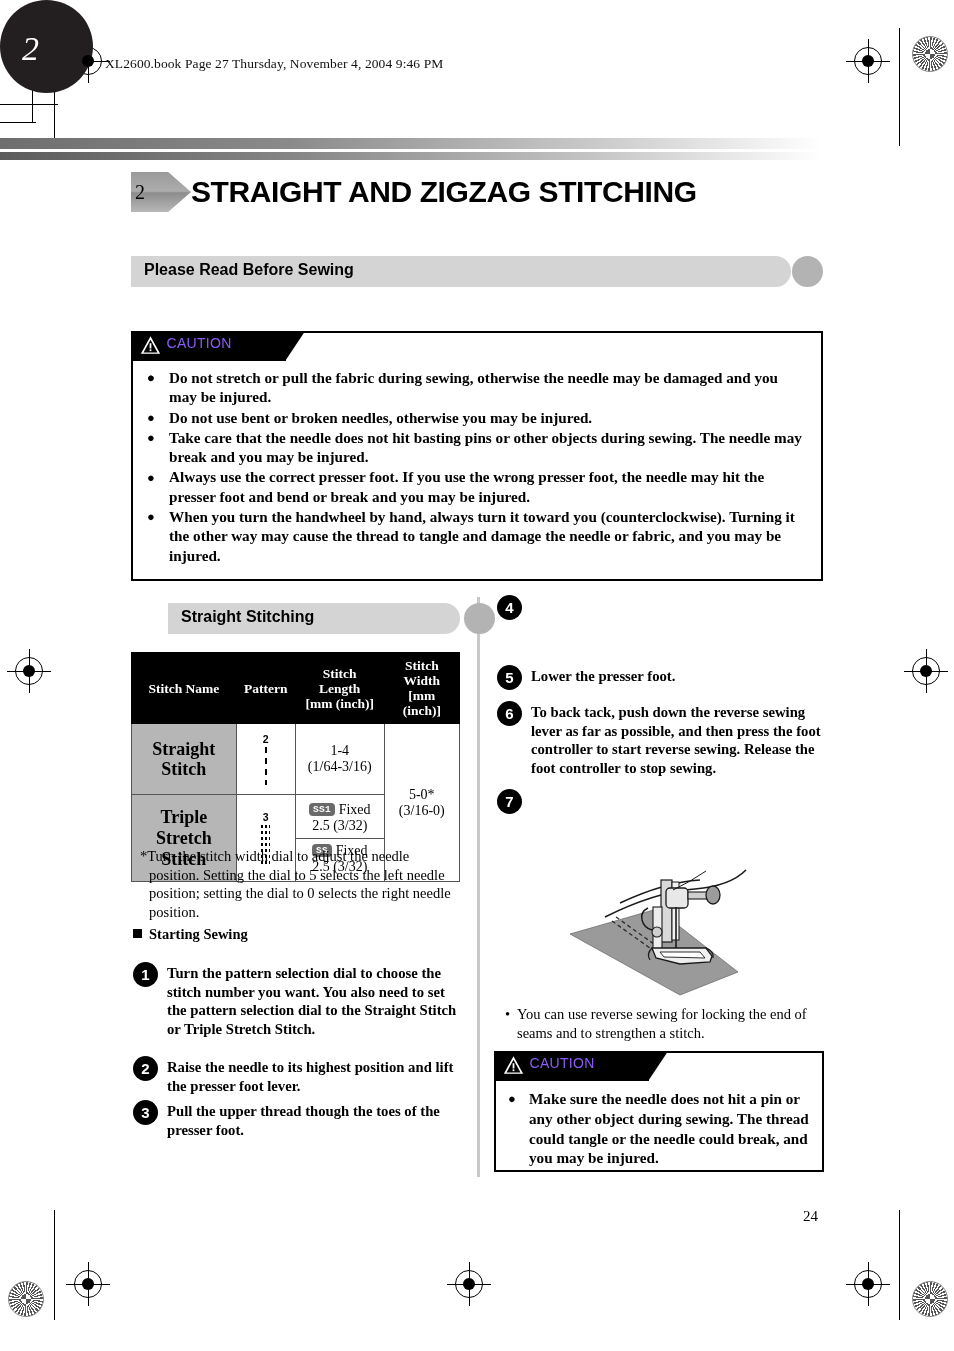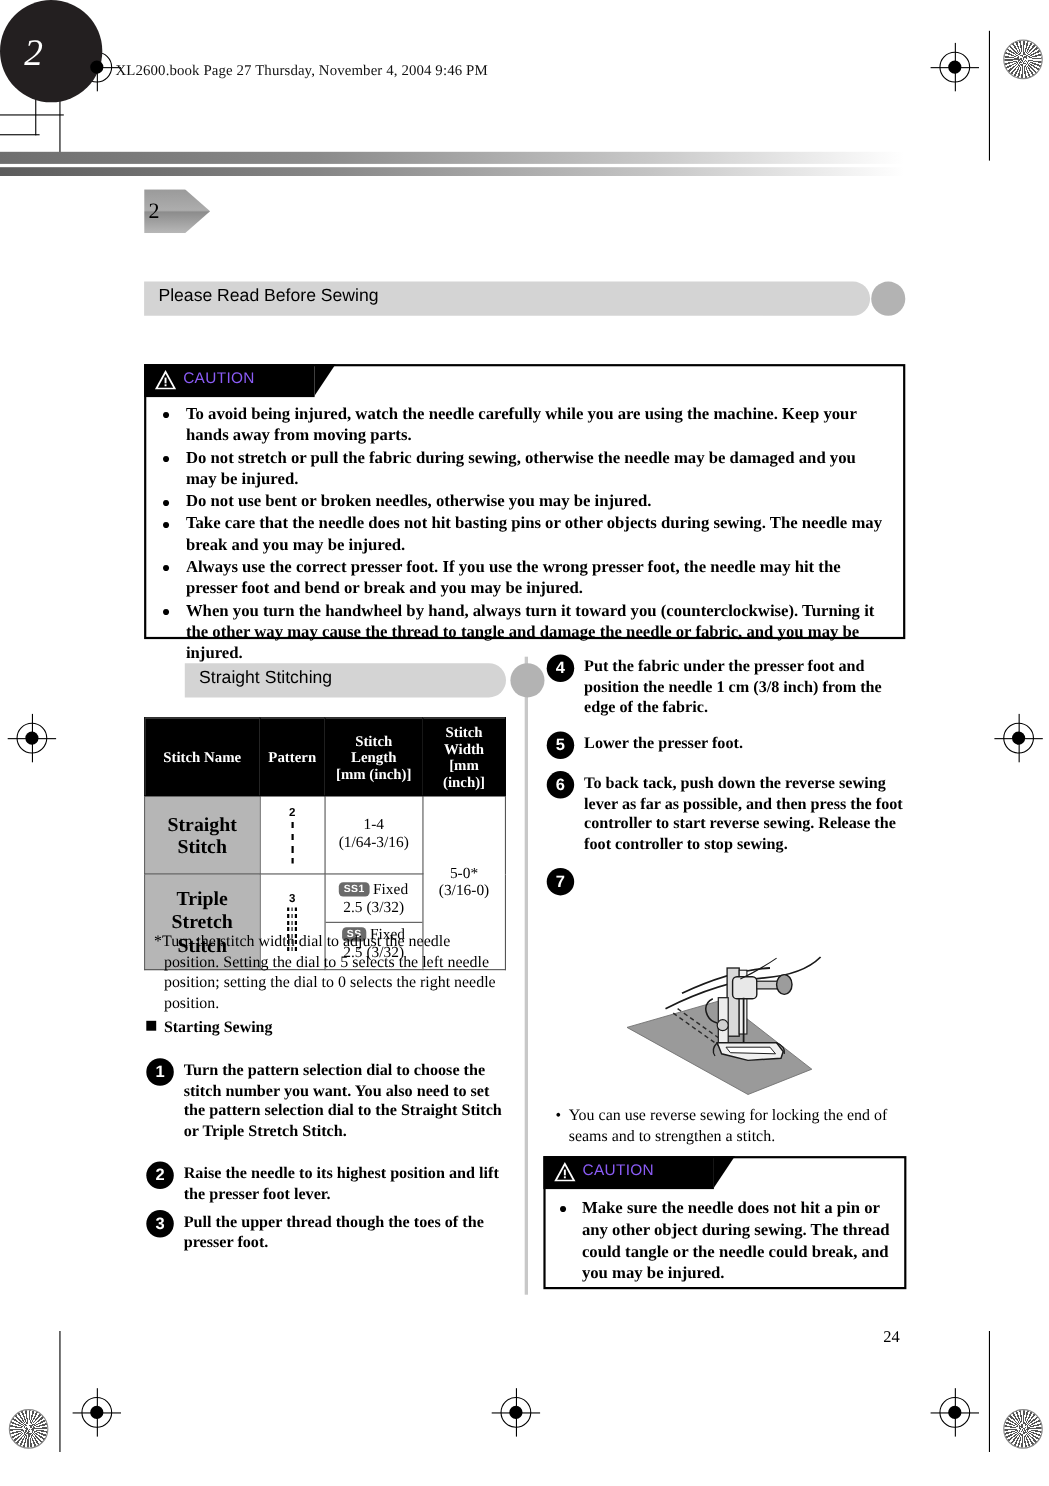--- a/index.html
+++ b/index.html
@@ -129,21 +129,21 @@
     position: absolute;
     top: 0;
     width: 31px; height: 31px;
     border-radius: 50%;
     background: #b3b3b3;
   }
   .banner .lbl {
     position: absolute;
     left: 13px; top: 5px;
     font-family: "Liberation Sans", sans-serif;
-    font-weight: normal;
+    font-weight: bold;
     font-size: 16px;
     color: #000;
     white-space: nowrap;
   }
 
   
   .caution {
     position: absolute;
     border: 2.5px solid #000;
     background: #fff;
@@ -249,21 +249,21 @@
   .pat-triple i {
     display: block;
     width: 1.6px;
     background: repeating-linear-gradient(to bottom, #000 0 3.5px, transparent 3.5px 6px);
   }
   .ssbadge {
     display: inline-block;
     background: #6a6a6a;
     color: #fff;
     border-radius: 4px;
-    font-family: Liberation Sans, sans-serif;
+    font-family: Liberation Mono, monospace;
     font-weight: bold;
     font-size: 9.5px;
     letter-spacing: 0.4px;
     padding: 1.5px 4px 1.5px 4px;
     vertical-align: 2px;
     line-height: 1;
   }
   .fixedline { white-space: nowrap; font-size: 14px; }
 
   
@@ -397,20 +397,21 @@
 <div class="cropline" style="left:899px; top:1210px; width:1px; height:110px;"></div>
 
 <div class="filehdr">XL2600.book  Page 27  Thursday, November 4, 2004  9:46 PM</div>
 
 <div class="gradbar1"></div>
 <div class="gradbar2"></div>
 
 <div class="chapter-row">
   <div class="chap-arrow"></div>
   <div class="chap-num">2</div>
+  <div class="chap-title">STRAIGHT AND ZIGZAG STITCHING</div>
 </div>
 
 <div class="chaptab">
   <span>2</span>
 </div>
 
 <div class="banner" style="left:131px; top:256px; width:692px;">
   <div class="bar" style="width:660px;"></div>
   <div class="cap" style="left:661px;"></div>
   <div class="lbl">Please Read Before Sewing</div>
@@ -424,21 +425,21 @@
         <polygon points="12,1 23,21 1,21" fill="#fff"></polygon>
         <polygon points="12,5 20,19.5 4,19.5" fill="#000"></polygon>
         <rect x="11" y="9" width="2" height="6" fill="#fff"></rect>
         <rect x="11" y="16" width="2" height="2" fill="#fff"></rect>
       </svg>
     </div>
     <div class="ctext">CAUTION</div>
   </div>
   <div class="caution-body" style="top:34px; left:14px; right:14px;">
     <ul class="cautlist" style="font-size:15.2px; line-height:1.27;">
-      <li style="padding-left:22px; margin-bottom:1px;"><span class="bul">●</span><span>To avoid being injured, watch the needle carefully while you are using the machine. Keep your hands away from moving parts.</span></li>
+      <li style="padding-left:22px; margin-bottom:1px;"><span class="bul">●</span></li>
       <li style="padding-left:22px; margin-bottom:1px;"><span class="bul">●</span><span>Do not stretch or pull the fabric during sewing, otherwise the needle may be damaged and you may be injured.</span></li>
       <li style="padding-left:22px; margin-bottom:1px;"><span class="bul">●</span><span>Do not use bent or broken needles, otherwise you may be injured.</span></li>
       <li style="padding-left:22px; margin-bottom:1px;"><span class="bul">●</span><span>Take care that the needle does not hit basting pins or other objects during sewing. The needle may break and you may be injured.</span></li>
       <li style="padding-left:22px; margin-bottom:1px;"><span class="bul">●</span><span>Always use the correct presser foot. If you use the wrong presser foot, the needle may hit the presser foot and bend or break and you may be injured.</span></li>
       <li style="padding-left:22px;"><span class="bul">●</span><span>When you turn the handwheel by hand, always turn it toward you (counterclockwise). Turning it the other way may cause the thread to tangle and damage the needle or fabric, and you may be injured.</span></li>
     </ul>
   </div>
 </div>
 
 <div class="coldiv" style="left:477px; top:597px; width:3px; height:580px;"></div>
@@ -523,21 +524,20 @@
   <div class="num">2</div>
   <div class="txt">Raise the needle to its highest position and lift the presser foot lever.</div>
 </div>
 <div class="step" style="left:133px; top:1100px; width:328px;">
   <div class="num">3</div>
   <div class="txt">Pull the upper thread though the toes of the presser foot.</div>
 </div>
 
 <div class="step" style="left:497px; top:595px; width:326px;">
   <div class="num">4</div>
-  <div class="txt">Put the fabric under the presser foot and position the needle 1 cm (3/8 inch) from the edge of the fabric.</div>
 </div>
 <div class="step" style="left:497px; top:665px; width:326px;">
   <div class="num">5</div>
   <div class="txt">Lower the presser foot.</div>
 </div>
 <div class="step" style="left:497px; top:701px; width:326px;">
   <div class="num">6</div>
   <div class="txt">To back tack, push down the reverse sewing lever as far as possible, and then press the foot controller to start reverse sewing. Release the foot controller to stop sewing.</div>
 </div>
 <div class="step" style="left:497px; top:789px; width:326px;">

